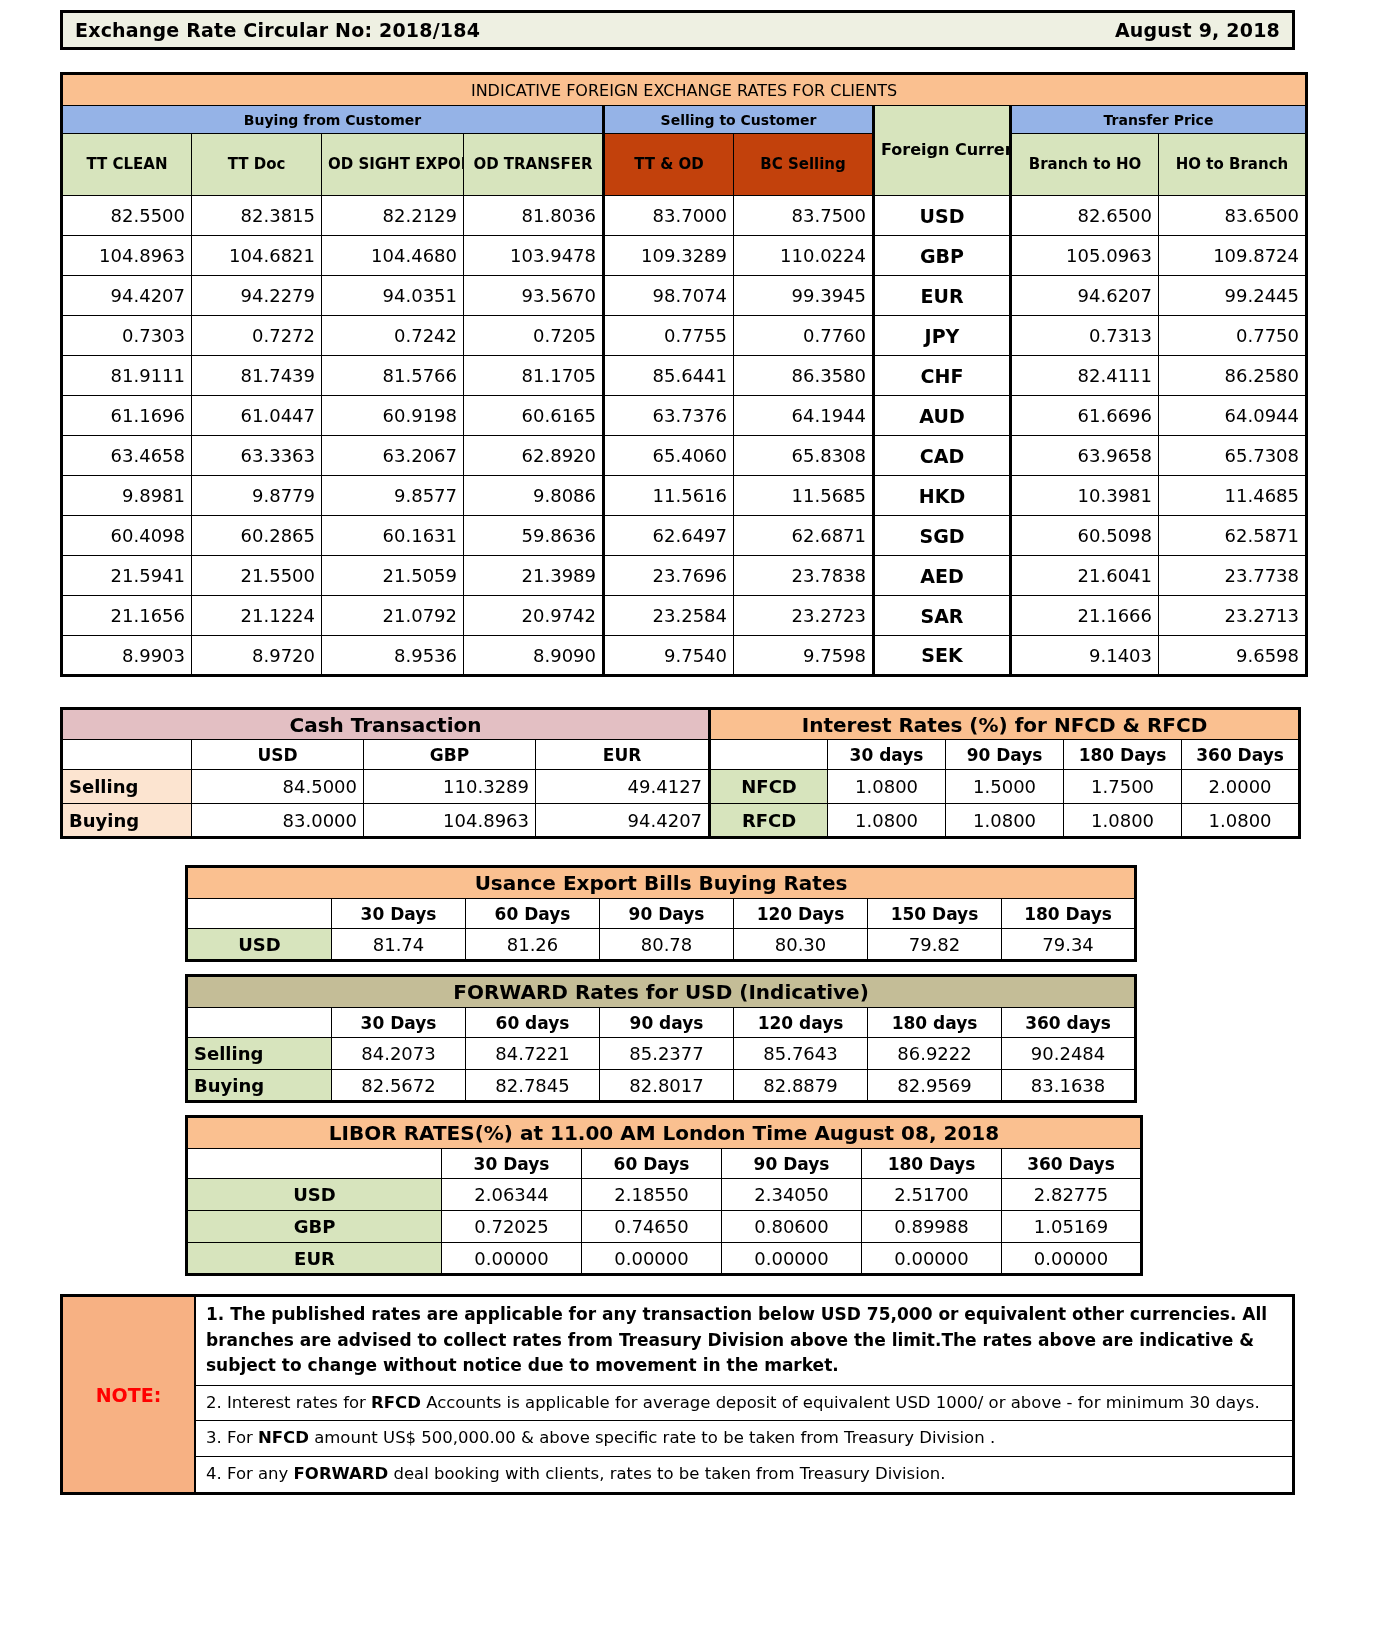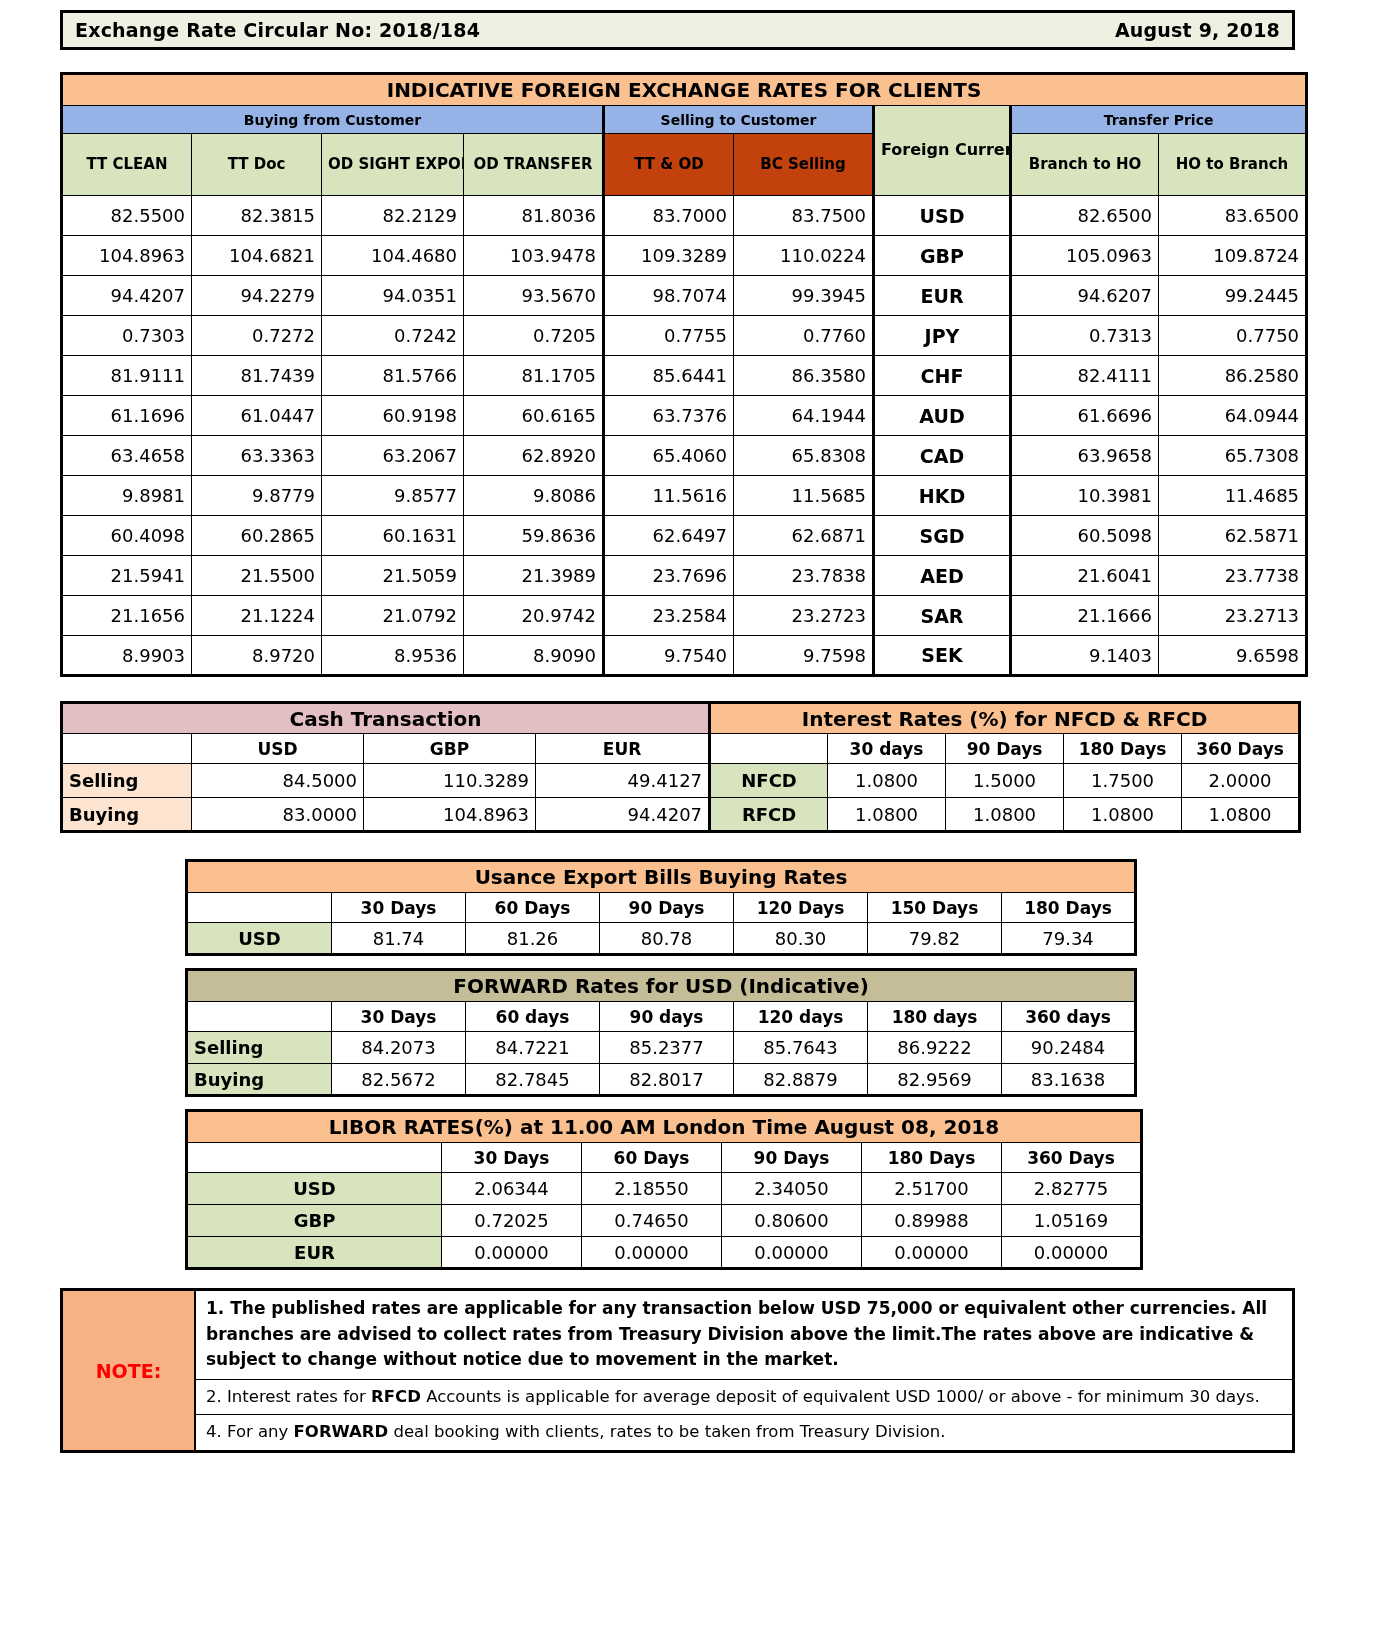--- a/index.html
+++ b/index.html
@@ -50,22 +50,22 @@
   }
 
   
   .fx-table {
     width: 1235px;
     border: 3px solid #000;
   }
   .fx-title {
     background: #fac090;
     text-align: center;
-    font-weight: bold;
-    font-size: 20px;
+    font-weight: normal;
+    font-size: 16px;
     height: 32px;
     border: 1px solid #000;
   }
   .fx-group {
     background: #95b3e7;
     text-align: center;
     font-weight: bold;
     font-size: 14px;
     height: 28px;
   }
@@ -100,21 +100,21 @@
     font-size: 16px;
     line-height: 1.15;
     border-left: 3px solid #000;
     border-right: 3px solid #000;
   }
   .sepL { border-left: 3px solid #000; }
 
   
   .mid-wrap {
     display: flex;
-    margin-top: 24px;
+    margin-top: 30px;
     width: 1235px;
   }
   .cash-table {
     width: 648px;
     border: 3px solid #000;
   }
   .int-table {
     width: 590px;
     border: 3px solid #000;
     margin-left: -3px;
@@ -608,17 +608,18 @@
           </tr>
         </tbody>
     </table>
   </div>
 
   <div class="note-wrap">
     <div class="note-label">NOTE:</div>
     <div class="note-body" id="note-body">
         <div class="note-item bold">1. The published rates are applicable for any transaction below USD 75,000 or equivalent other currencies. All branches are advised to collect rates from Treasury Division above the limit.The rates above are indicative &amp; subject to change without notice due to movement in the market.</div>
         <div class="note-item">2. Interest rates for  <b>RFCD</b> Accounts is applicable for average deposit of equivalent USD 1000/ or above - for minimum 30 days.</div>
+        <div class="note-item">3. For <b>NFCD</b> amount US$ 500,000.00 &amp; above specific rate to be taken from Treasury Division .</div>
         <div class="note-item">4. For any <b>FORWARD</b> deal booking with clients, rates to be taken from Treasury Division.</div>
       </div>
   </div>
 
 </div>
 
 </body></html>

